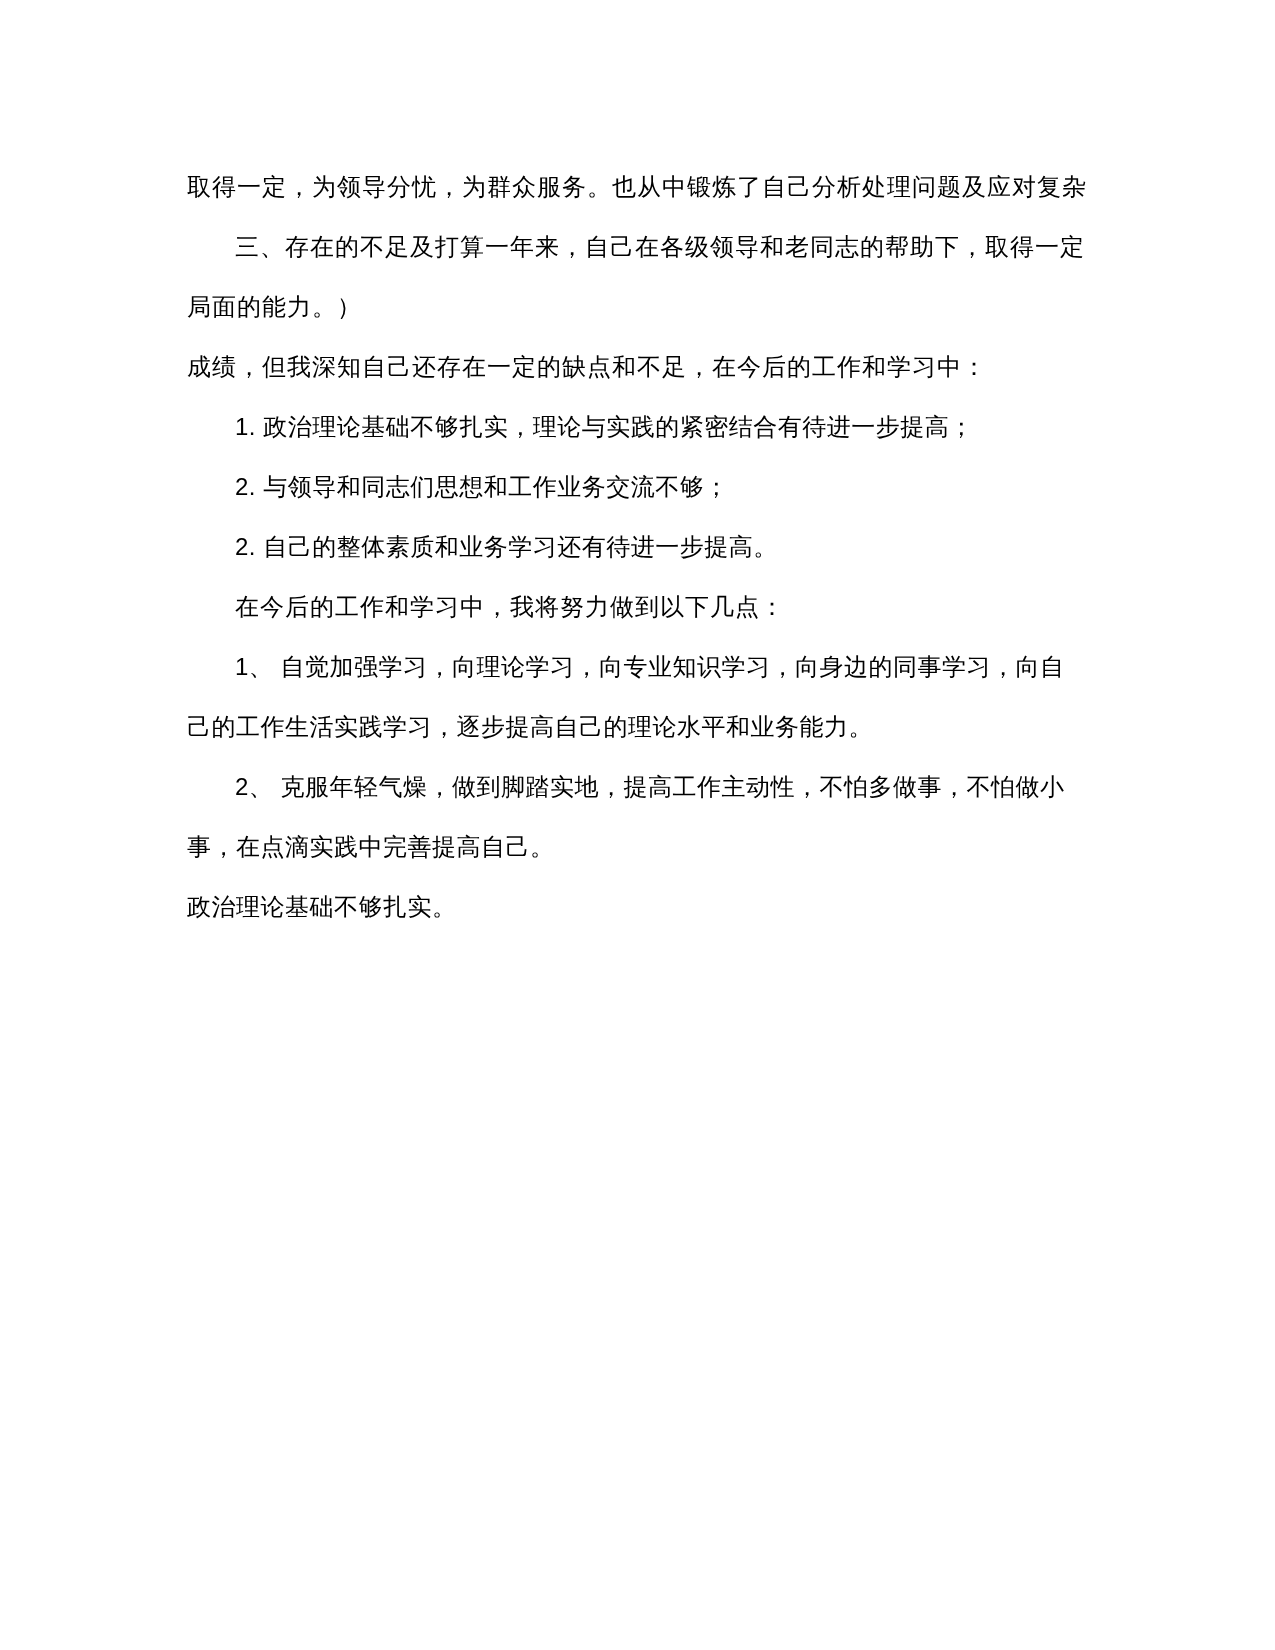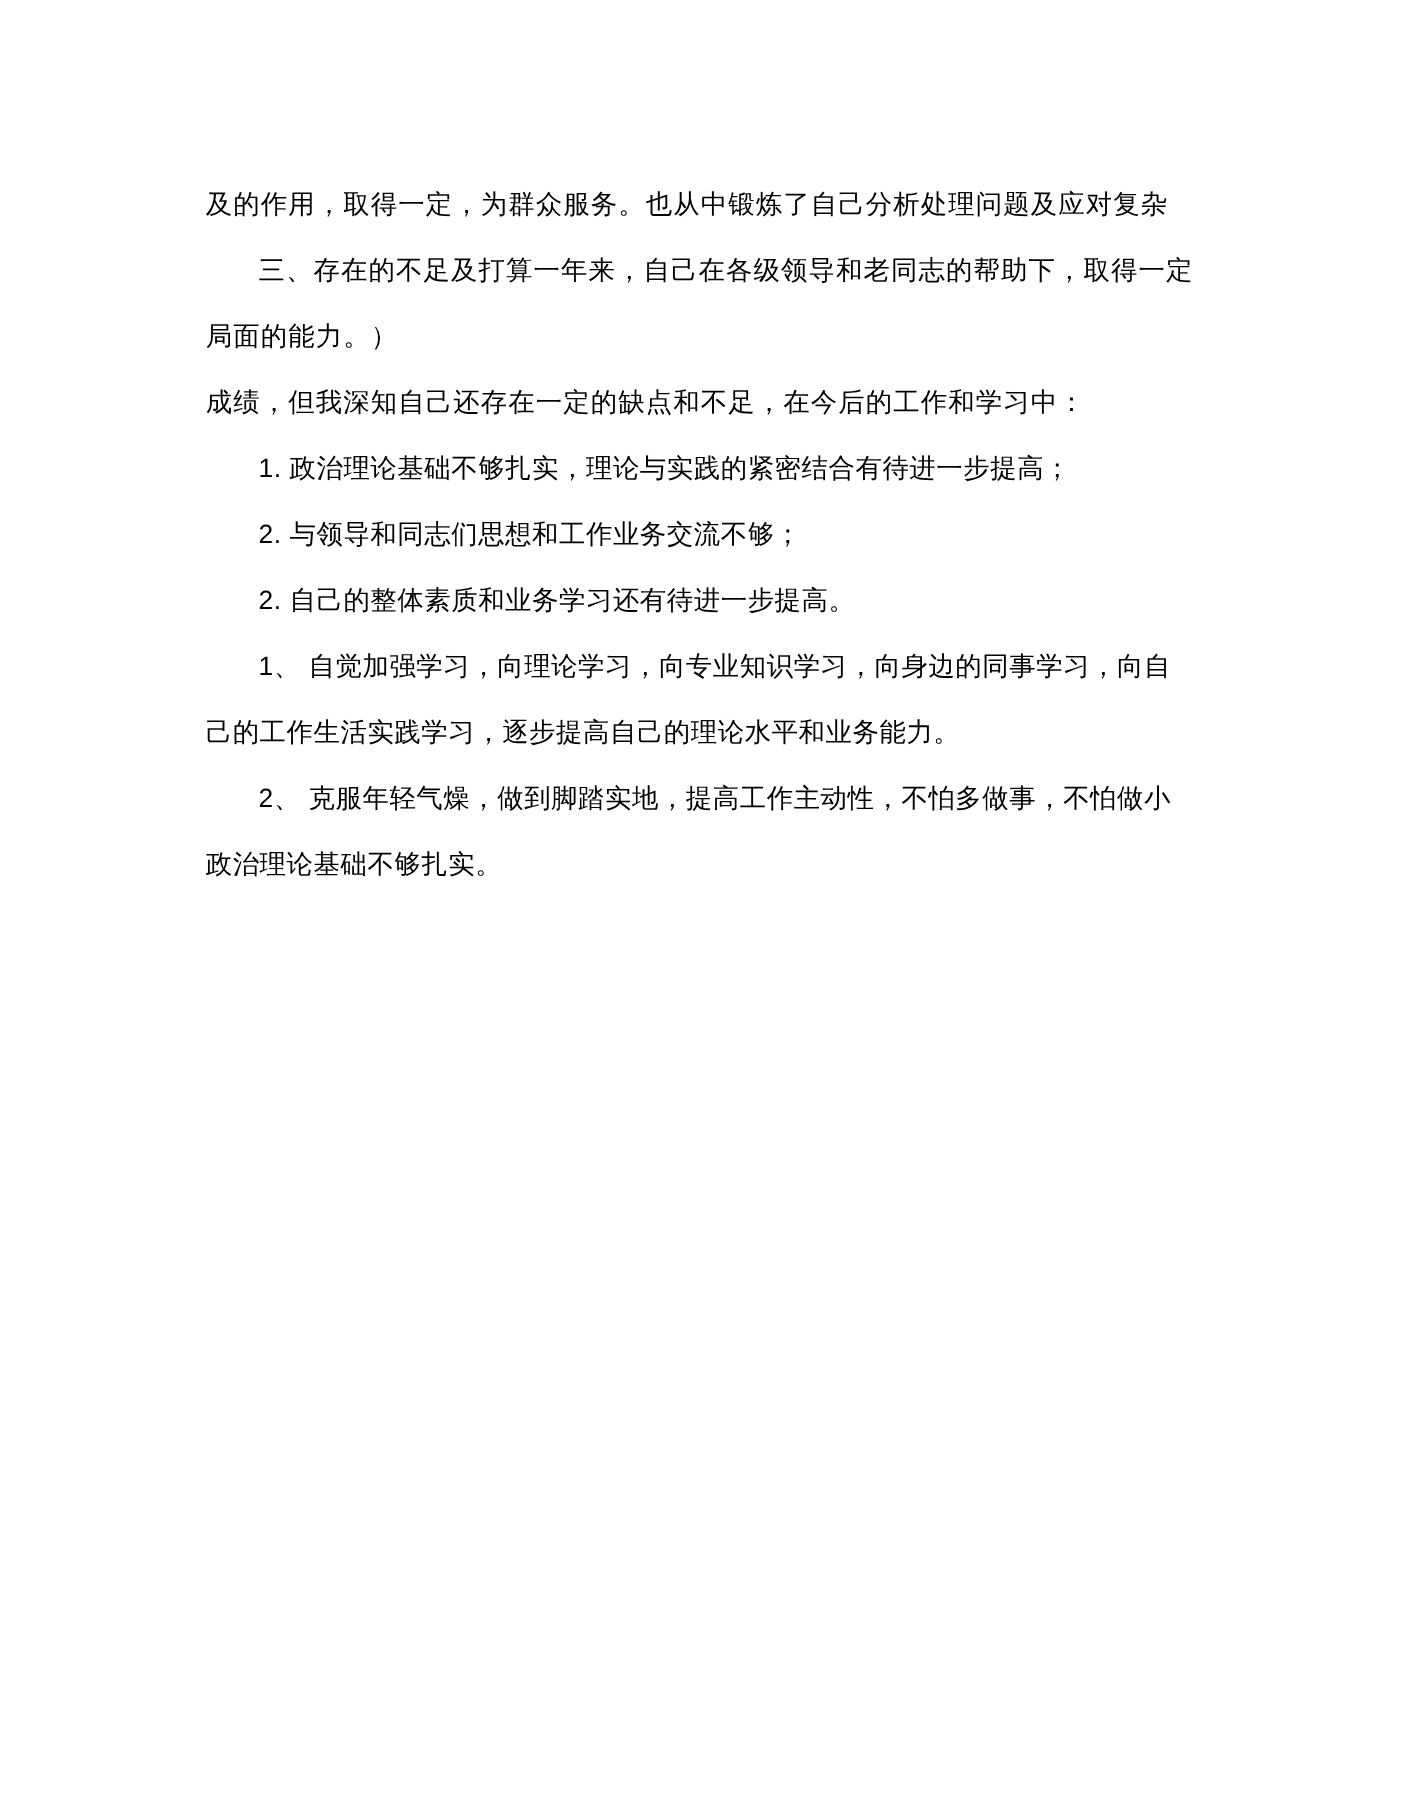--- a/index.html
+++ b/index.html
@@ -53,39 +53,41 @@
   .gray-char {
     color: #a6a6a6;
   }
 </style>
 </head>
 <body>
 
 <div class="page">
   <div class="doc-content">
 
-    <div class="text-line regular">及的作用，取得一定，为群众服务。也从中锻炼了自己分析处理问题及应对复杂</div>
+    <div class="text-line regular">取得一定，为领导分忧，为群众服务。也从中锻炼了自己分析处理问题及应对复杂</div>
 
     <div class="text-line regular indent">三、存在的不足及打算一年来，自己在各级领导和老同志的帮助下，取得一定</div>
 
     <div class="text-line regular">局面的能力。）</div>
 
     <div class="text-line regular">成绩，但我深知自己还存在一定的缺点和不足，在今后的工作和学习中：</div>
 
     <div class="text-line bold indent">1. 政治理论基础不够扎实，理论与实践的紧密结合有待进一步提高；</div>
 
     <div class="text-line bold indent">2. 与领导和同志们思想和工作业务交流不够；</div>
 
     <div class="text-line bold indent">2. 自己的整体素质和业务学习还有待进一步提高。</div>
 
+    <div class="text-line regular indent">在今后的工作和学习中，我将努力做到以下几点：</div>
 
     <div class="text-line bold indent">1、 自觉加强学习，向理论学习，向专业知识学习，向身边的同事学习，向自</div>
 
     <div class="text-line bold">己的工作生活实践学习，逐步提高自己的理论水平和业务能力。</div>
 
     <div class="text-line bold indent">2、 克服年轻气燥，做到脚踏实地，提高工作主动性，不怕多做事，不怕做小</div>
 
+    <div class="text-line bold">事，在点滴实践中完善提高自己。</div>
 
 
     <div class="text-line bold">政治理论基础不够扎实。</div>
 
   </div>
 </div>
 
 </body></html>

